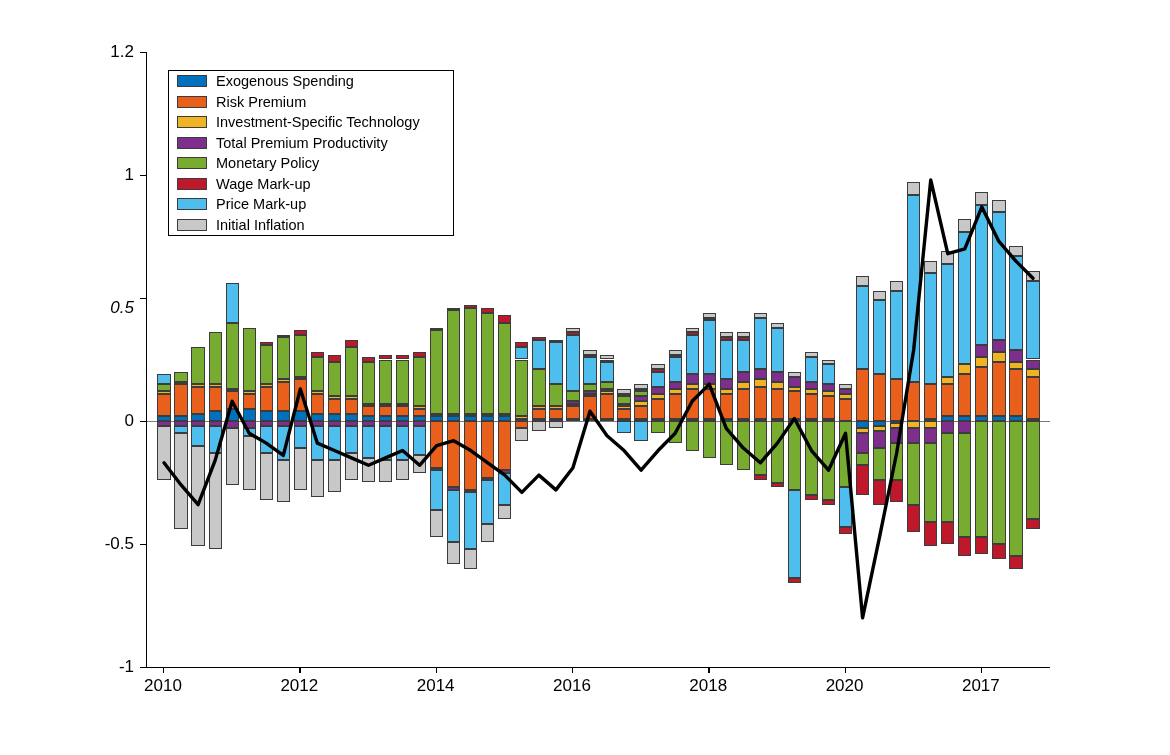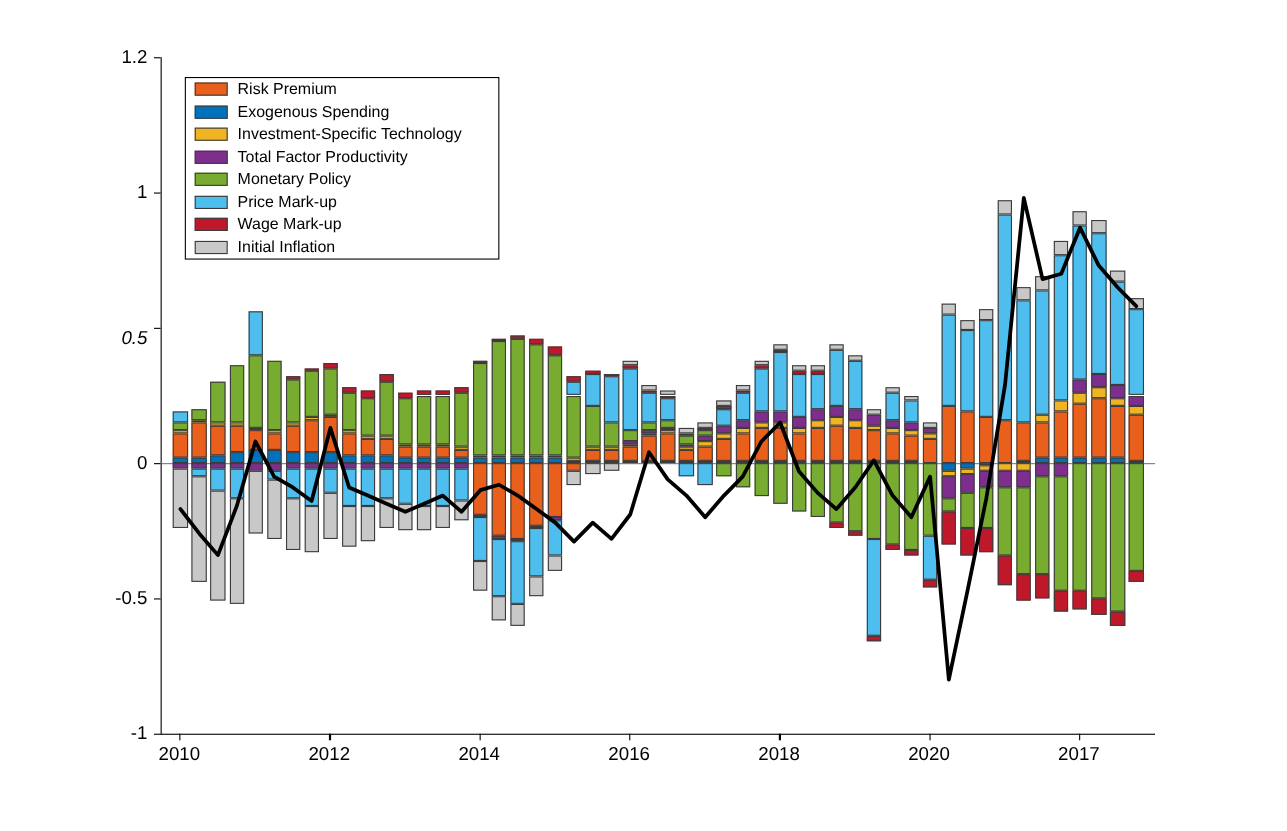--- a/index.html
+++ b/index.html
@@ -463,45 +463,45 @@
       <div class="tickmark" style="left: 163.038px; top: 667px; width: 1.3px; height: 6px;"></div>
       <div class="tickmark" style="left: 299.34px; top: 667px; width: 1.3px; height: 6px;"></div>
       <div class="tickmark" style="left: 435.642px; top: 667px; width: 1.3px; height: 6px;"></div>
       <div class="tickmark" style="left: 571.943px; top: 667px; width: 1.3px; height: 6px;"></div>
       <div class="tickmark" style="left: 708.245px; top: 667px; width: 1.3px; height: 6px;"></div>
       <div class="tickmark" style="left: 844.547px; top: 667px; width: 1.3px; height: 6px;"></div>
       <div class="tickmark" style="left: 980.849px; top: 667px; width: 1.3px; height: 6px;"></div>
     </div>
   <div id="legend" style="left: 168px; top: 70px; width: 284px;">
       <div class="row">
+        <div class="swatch" style="background: rgb(0, 114, 189);"></div>
+        <div class="lbl">Exogenous Spending</div>
+      </div>
+      <div class="row">
         <div class="swatch" style="background: rgb(232, 96, 28);"></div>
         <div class="lbl">Risk Premium</div>
       </div>
       <div class="row">
-        <div class="swatch" style="background: rgb(0, 114, 189);"></div>
-        <div class="lbl">Exogenous Spending</div>
-      </div>
-      <div class="row">
         <div class="swatch" style="background: rgb(240, 179, 35);"></div>
         <div class="lbl">Investment-Specific Technology</div>
       </div>
       <div class="row">
         <div class="swatch" style="background: rgb(126, 47, 142);"></div>
-        <div class="lbl">Total Factor Productivity</div>
+        <div class="lbl">Total Premium Productivity</div>
       </div>
       <div class="row">
         <div class="swatch" style="background: rgb(119, 172, 48);"></div>
         <div class="lbl">Monetary Policy</div>
       </div>
       <div class="row">
+        <div class="swatch" style="background: rgb(192, 24, 43);"></div>
+        <div class="lbl">Wage Mark-up</div>
+      </div>
+      <div class="row">
         <div class="swatch" style="background: rgb(77, 190, 238);"></div>
         <div class="lbl">Price Mark-up</div>
-      </div>
-      <div class="row">
-        <div class="swatch" style="background: rgb(192, 24, 43);"></div>
-        <div class="lbl">Wage Mark-up</div>
       </div>
       <div class="row">
         <div class="swatch" style="background: rgb(200, 200, 200);"></div>
         <div class="lbl">Initial Inflation</div>
       </div>
     </div>
 </div>
 
 </body></html>

